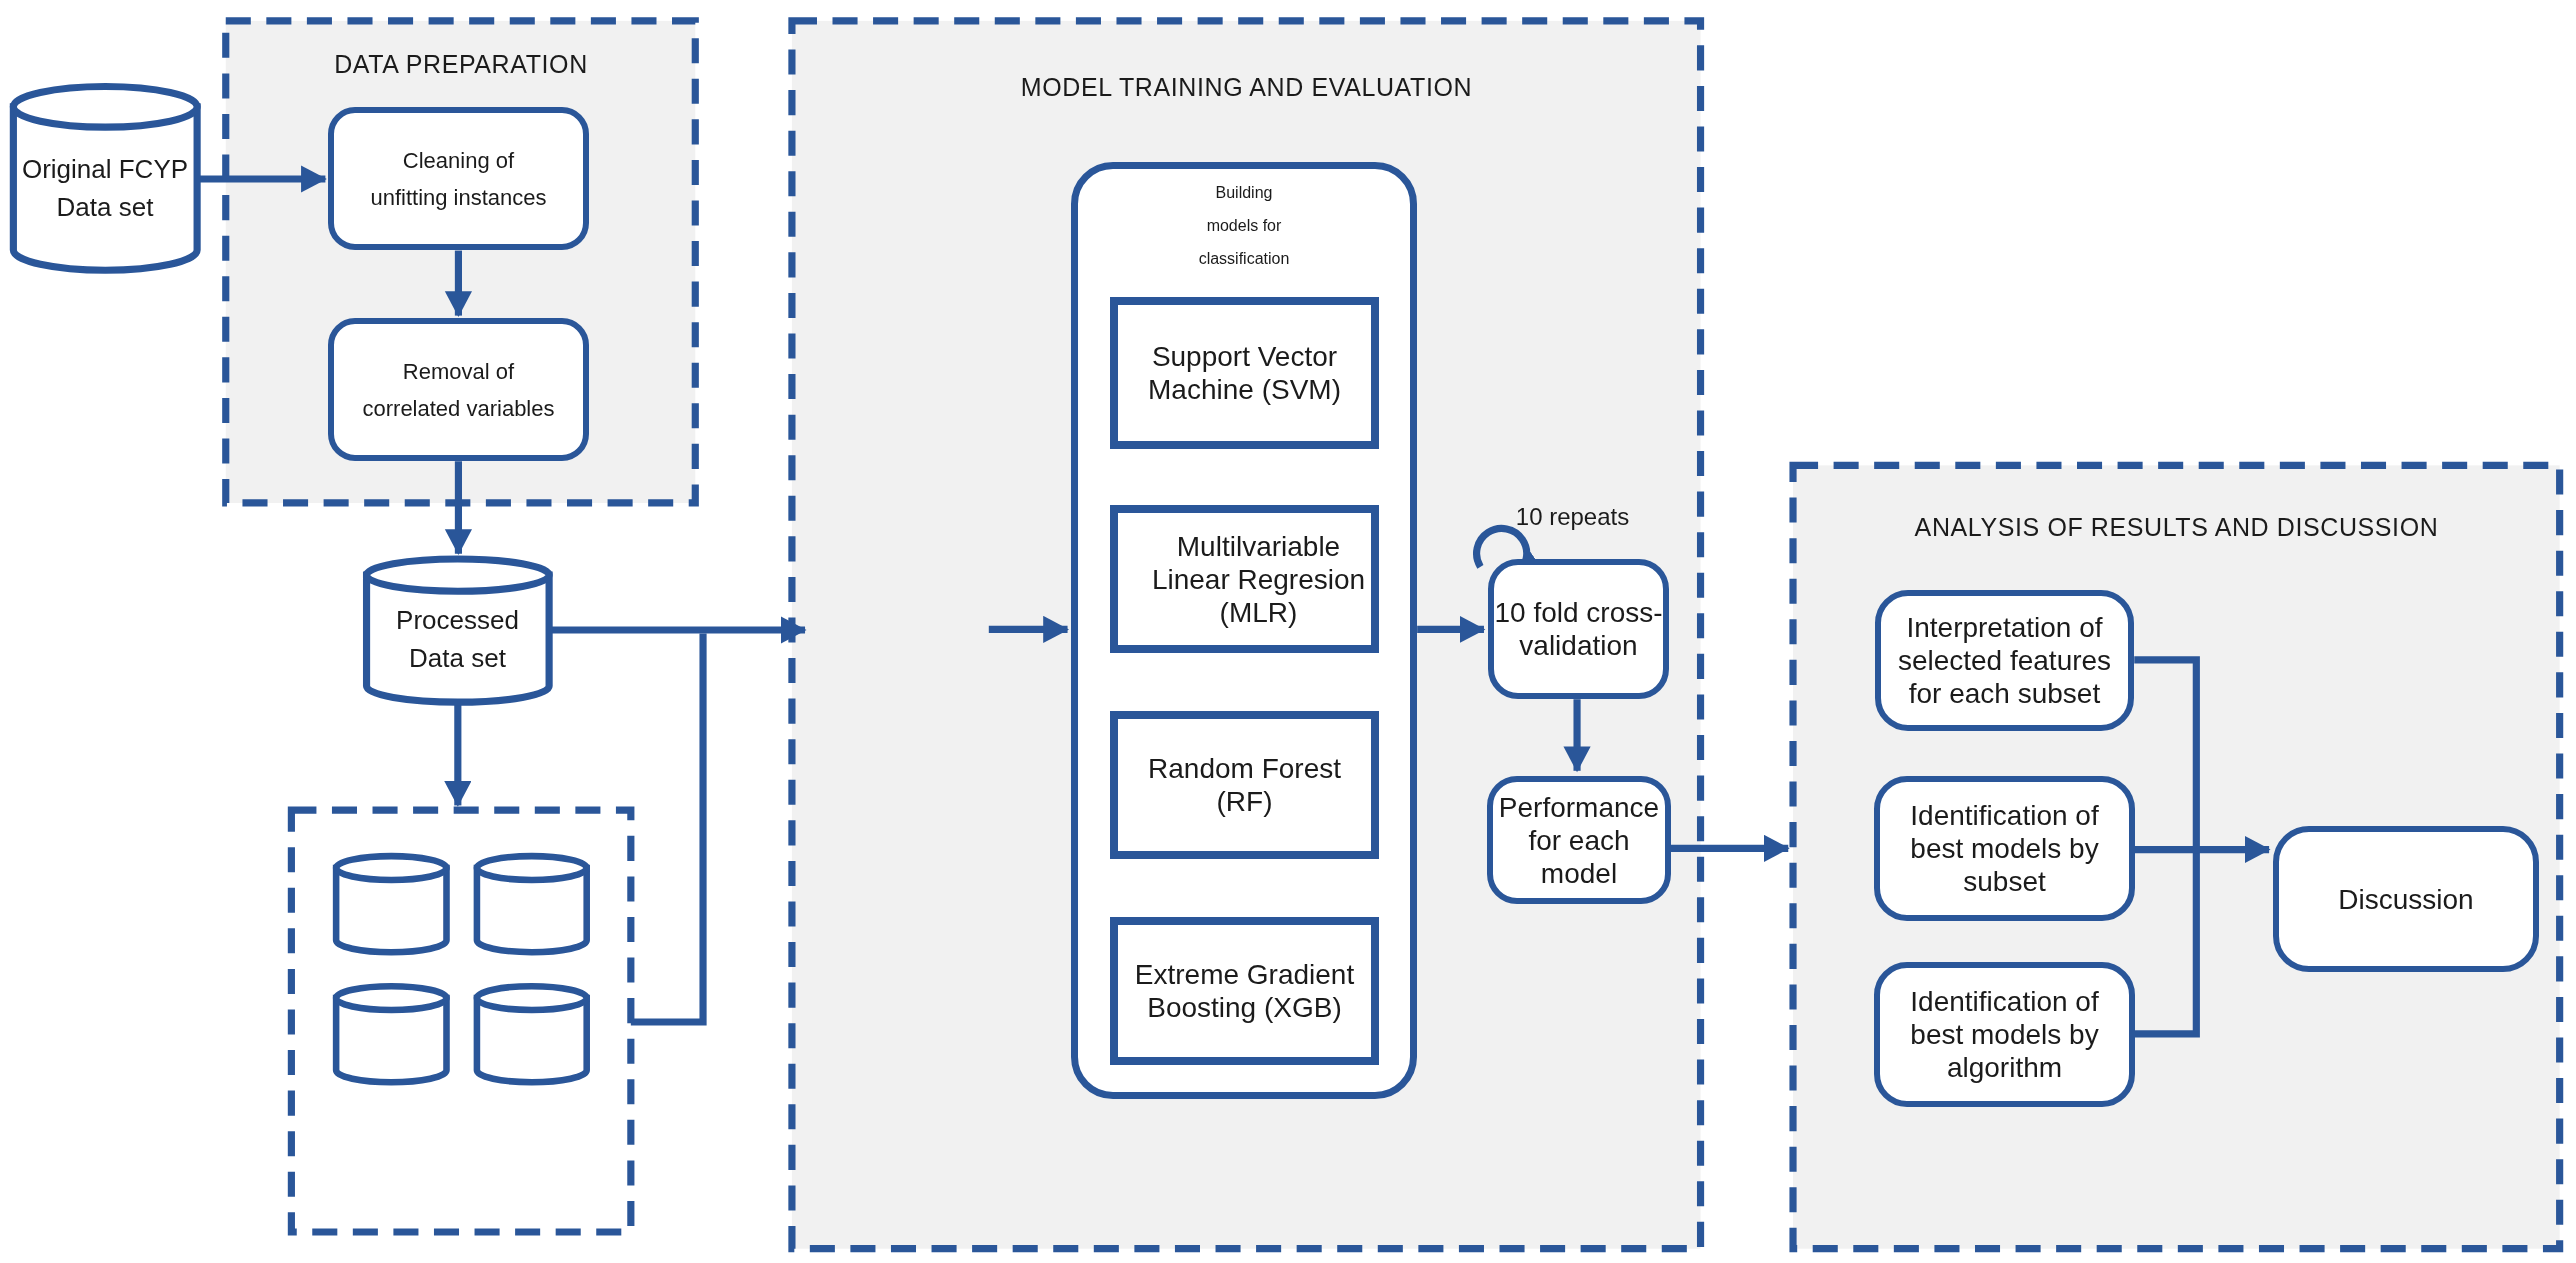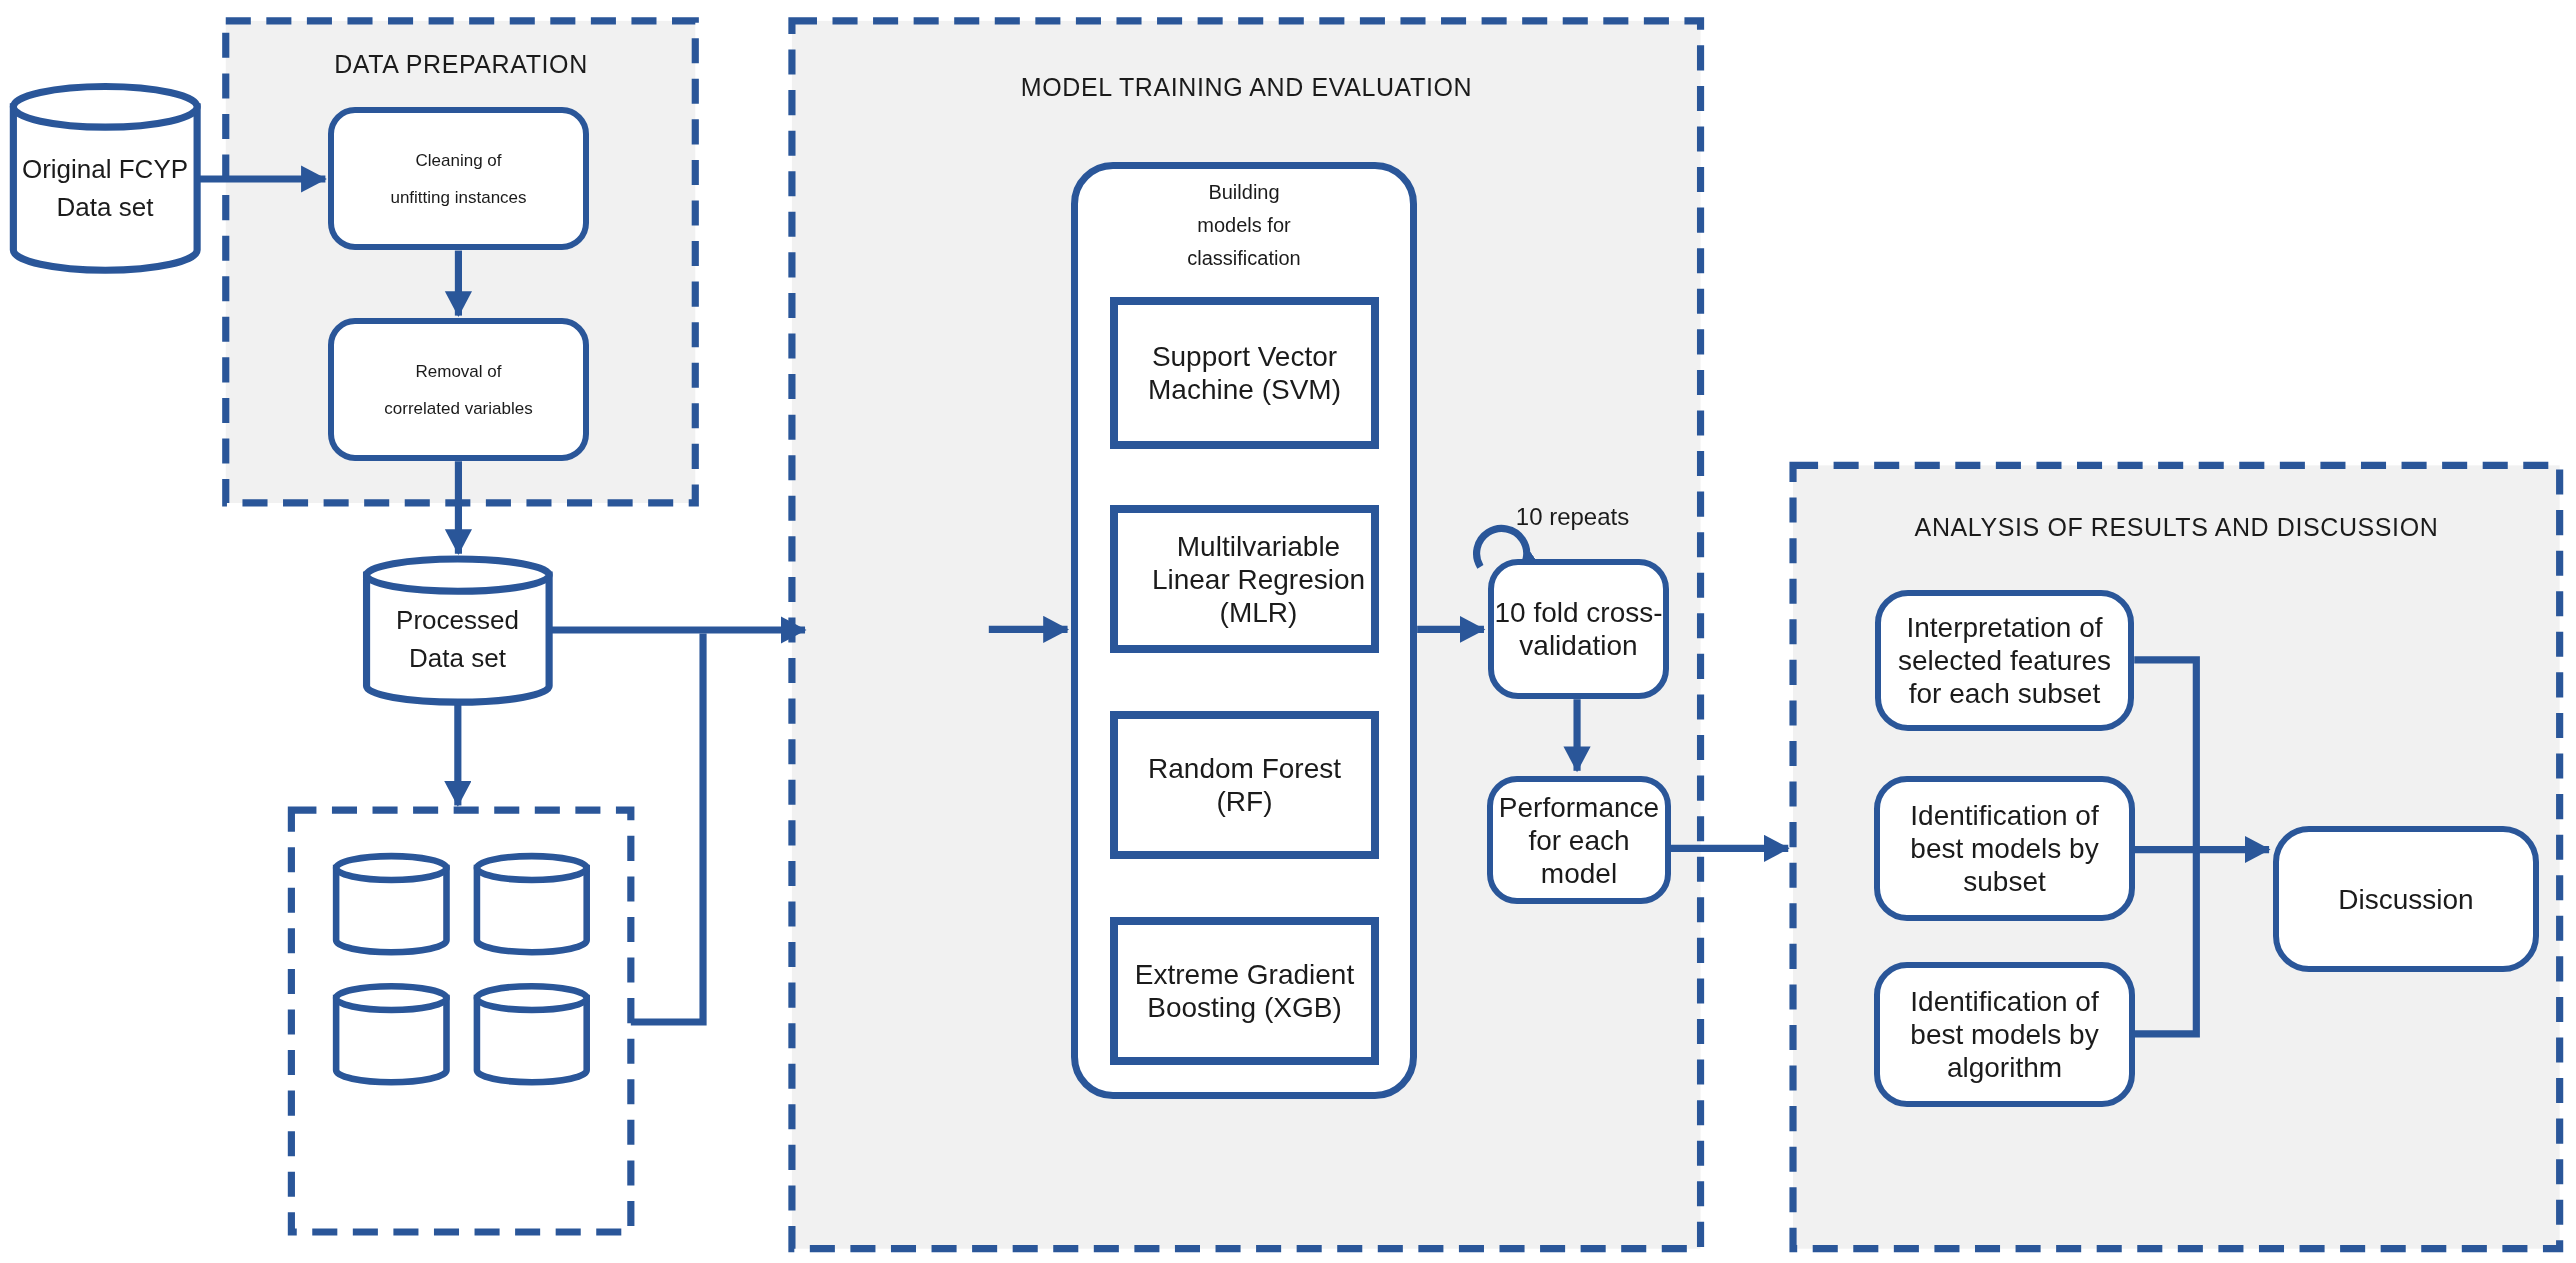--- a/index.html
+++ b/index.html
@@ -25,21 +25,21 @@
     display:flex;align-items:center;justify-content:center;
     text-align:center;
     white-space:pre-line;
     font-size:28px;line-height:33px;
     color:var(--text);
   }
   .r45{border-radius:27px;}
   .r50{border-radius:30px;}
   .r55{border-radius:33px;}
   .r60{border-radius:36px;}
-  .big{font-size:17px;line-height:37px;}
+  .big{font-size:22px;line-height:37px;}
   .inner{border-width:8.4px;border-radius:0;}
   .container{
     position:absolute;box-sizing:border-box;
     background:var(--box-fill);
     border:7.2px solid var(--blue);
     border-radius:42px;
   }
   .lbl{
     position:absolute;
     text-align:center;
@@ -47,21 +47,21 @@
     color:var(--text);
   }
   .sec-title{font-size:25px;line-height:30px;letter-spacing:0.6px;}
   .cyl-lbl{font-size:26px;line-height:38px;}
   .small-lbl{font-size:24px;line-height:32px;}
   
   .b-cleaning{left:328px;top:107px;width:261px;height:143px;}
   .b-removal{left:328px;top:318px;width:261px;height:143px;}
   .b-rfe{left:809px;top:558px;width:180px;height:143px;}
   .c-building{left:1071px;top:162px;width:346px;height:937px;}
-  .t-building{left:1071px;top:176px;width:346px;font-size:20px;line-height:33px;}
+  .t-building{left:1071px;top:176px;width:346px;font-size:16px;line-height:33px;}
   .b-svm{left:1110px;top:297px;width:269px;height:152px;}
   .b-mlr{left:1110px;top:505px;width:269px;height:148px;padding-left:28px;}
   .b-rf{left:1110px;top:711px;width:269px;height:148px;}
   .b-xgb{left:1110px;top:917px;width:269px;height:148px;}
   .b-cv{left:1488px;top:559px;width:181px;height:140px;}
   .b-perf{left:1487px;top:776px;width:184px;height:128px;}
   .b-interp{left:1875px;top:590px;width:259px;height:141px;}
   .b-subset{left:1874px;top:776px;width:261px;height:145px;}
   .b-algo{left:1874px;top:962px;width:261px;height:145px;}
   .b-disc{left:2273px;top:778px;width:266px;height:146px;margin-top:48px;}

